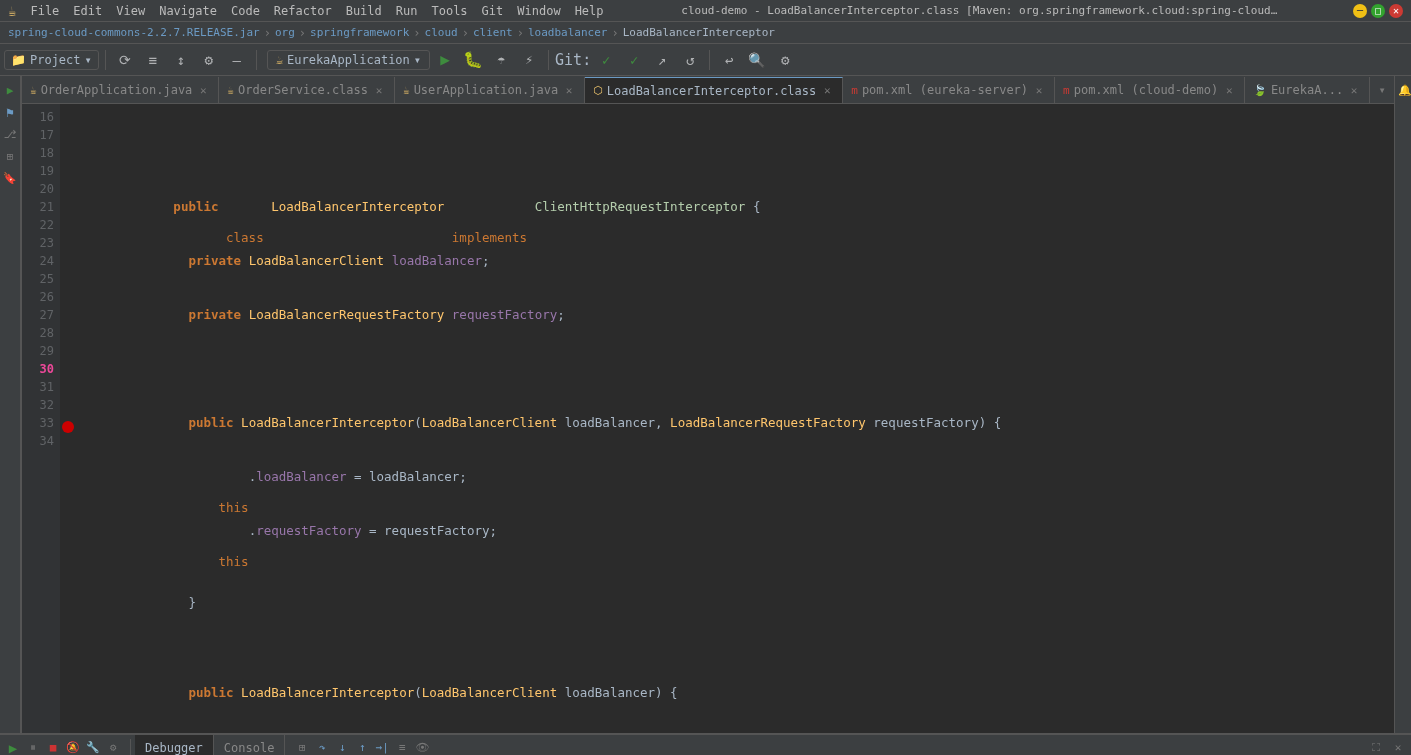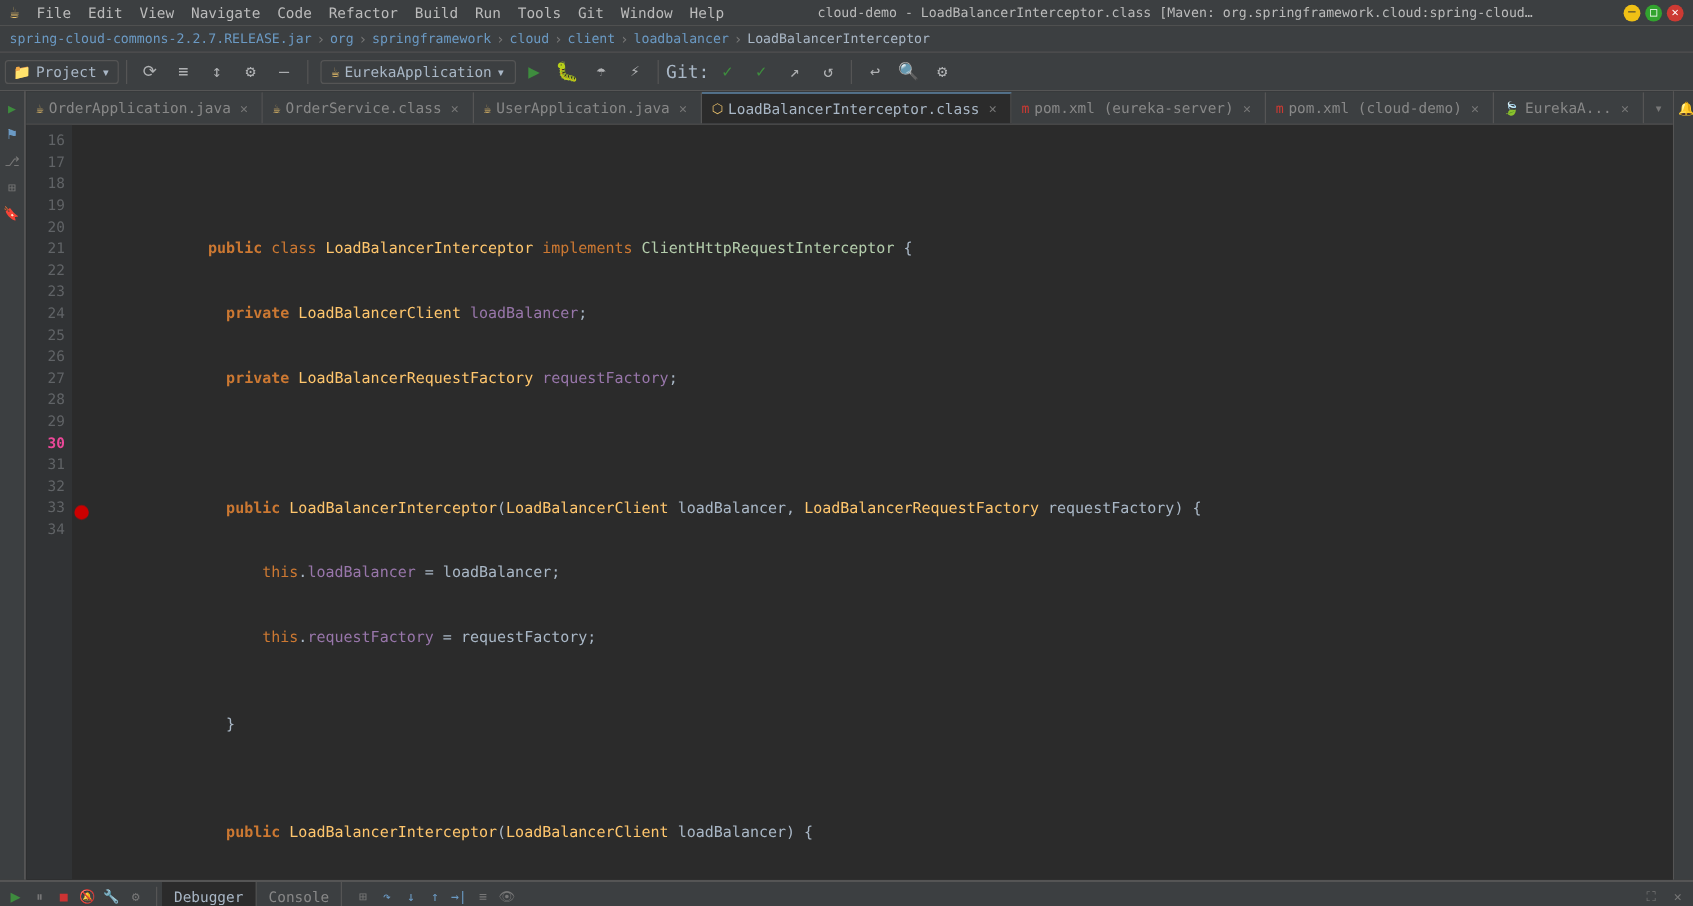--- a/index.html
+++ b/index.html
@@ -297,21 +297,21 @@
       white-space: pre;
       font-size: 12.5px;
     }
     .code-line {
       height: 18px;
       display: flex;
       align-items: flex-start;
     }
 
     
-    .kw { color: #cc7832; } 
+    .kw { color: #cc7832; margin-top: 31px; } 
     .kw2 { color: #cc7832; font-weight: bold; } 
     .cls { color: #ffc66d; } 
     .iface { color: #b4cdac; } 
     .comment { color: #808080; font-style: italic; }
     .method { color: #ffc66d; } 
     .field { color: #9876aa; } 
     .param { color: #a9b7c6; }
 
     
     .bottom-panel {

